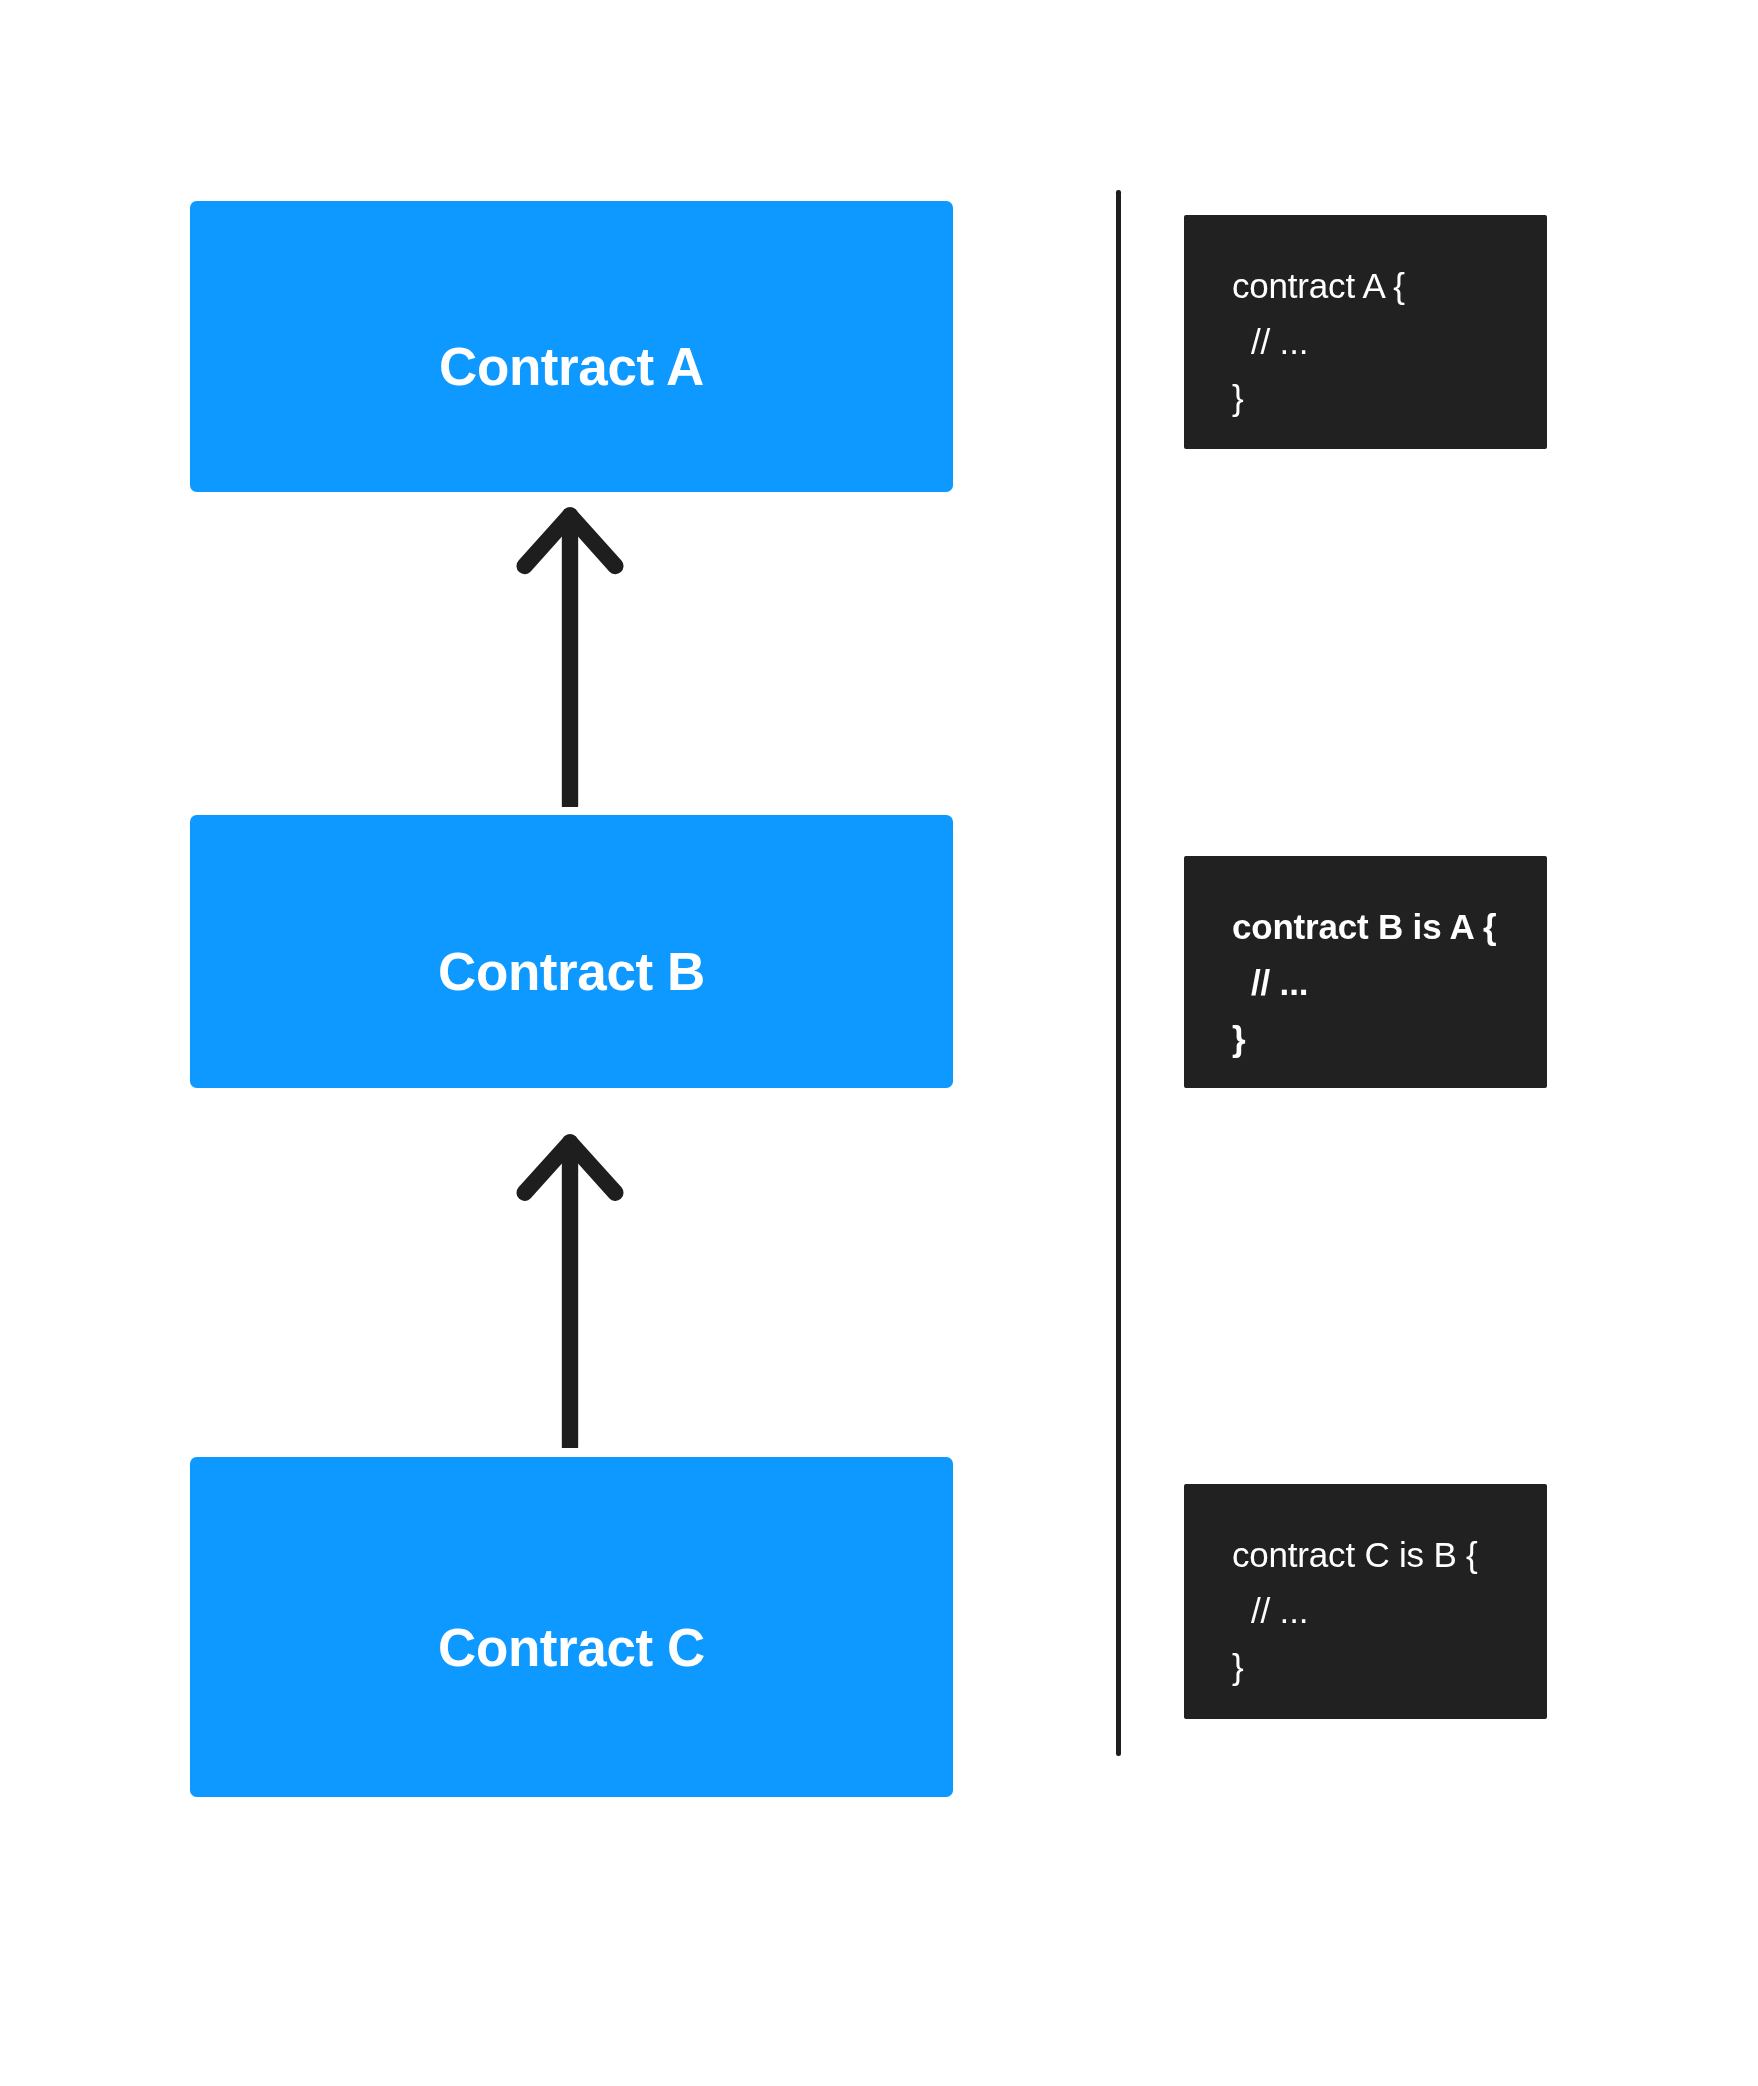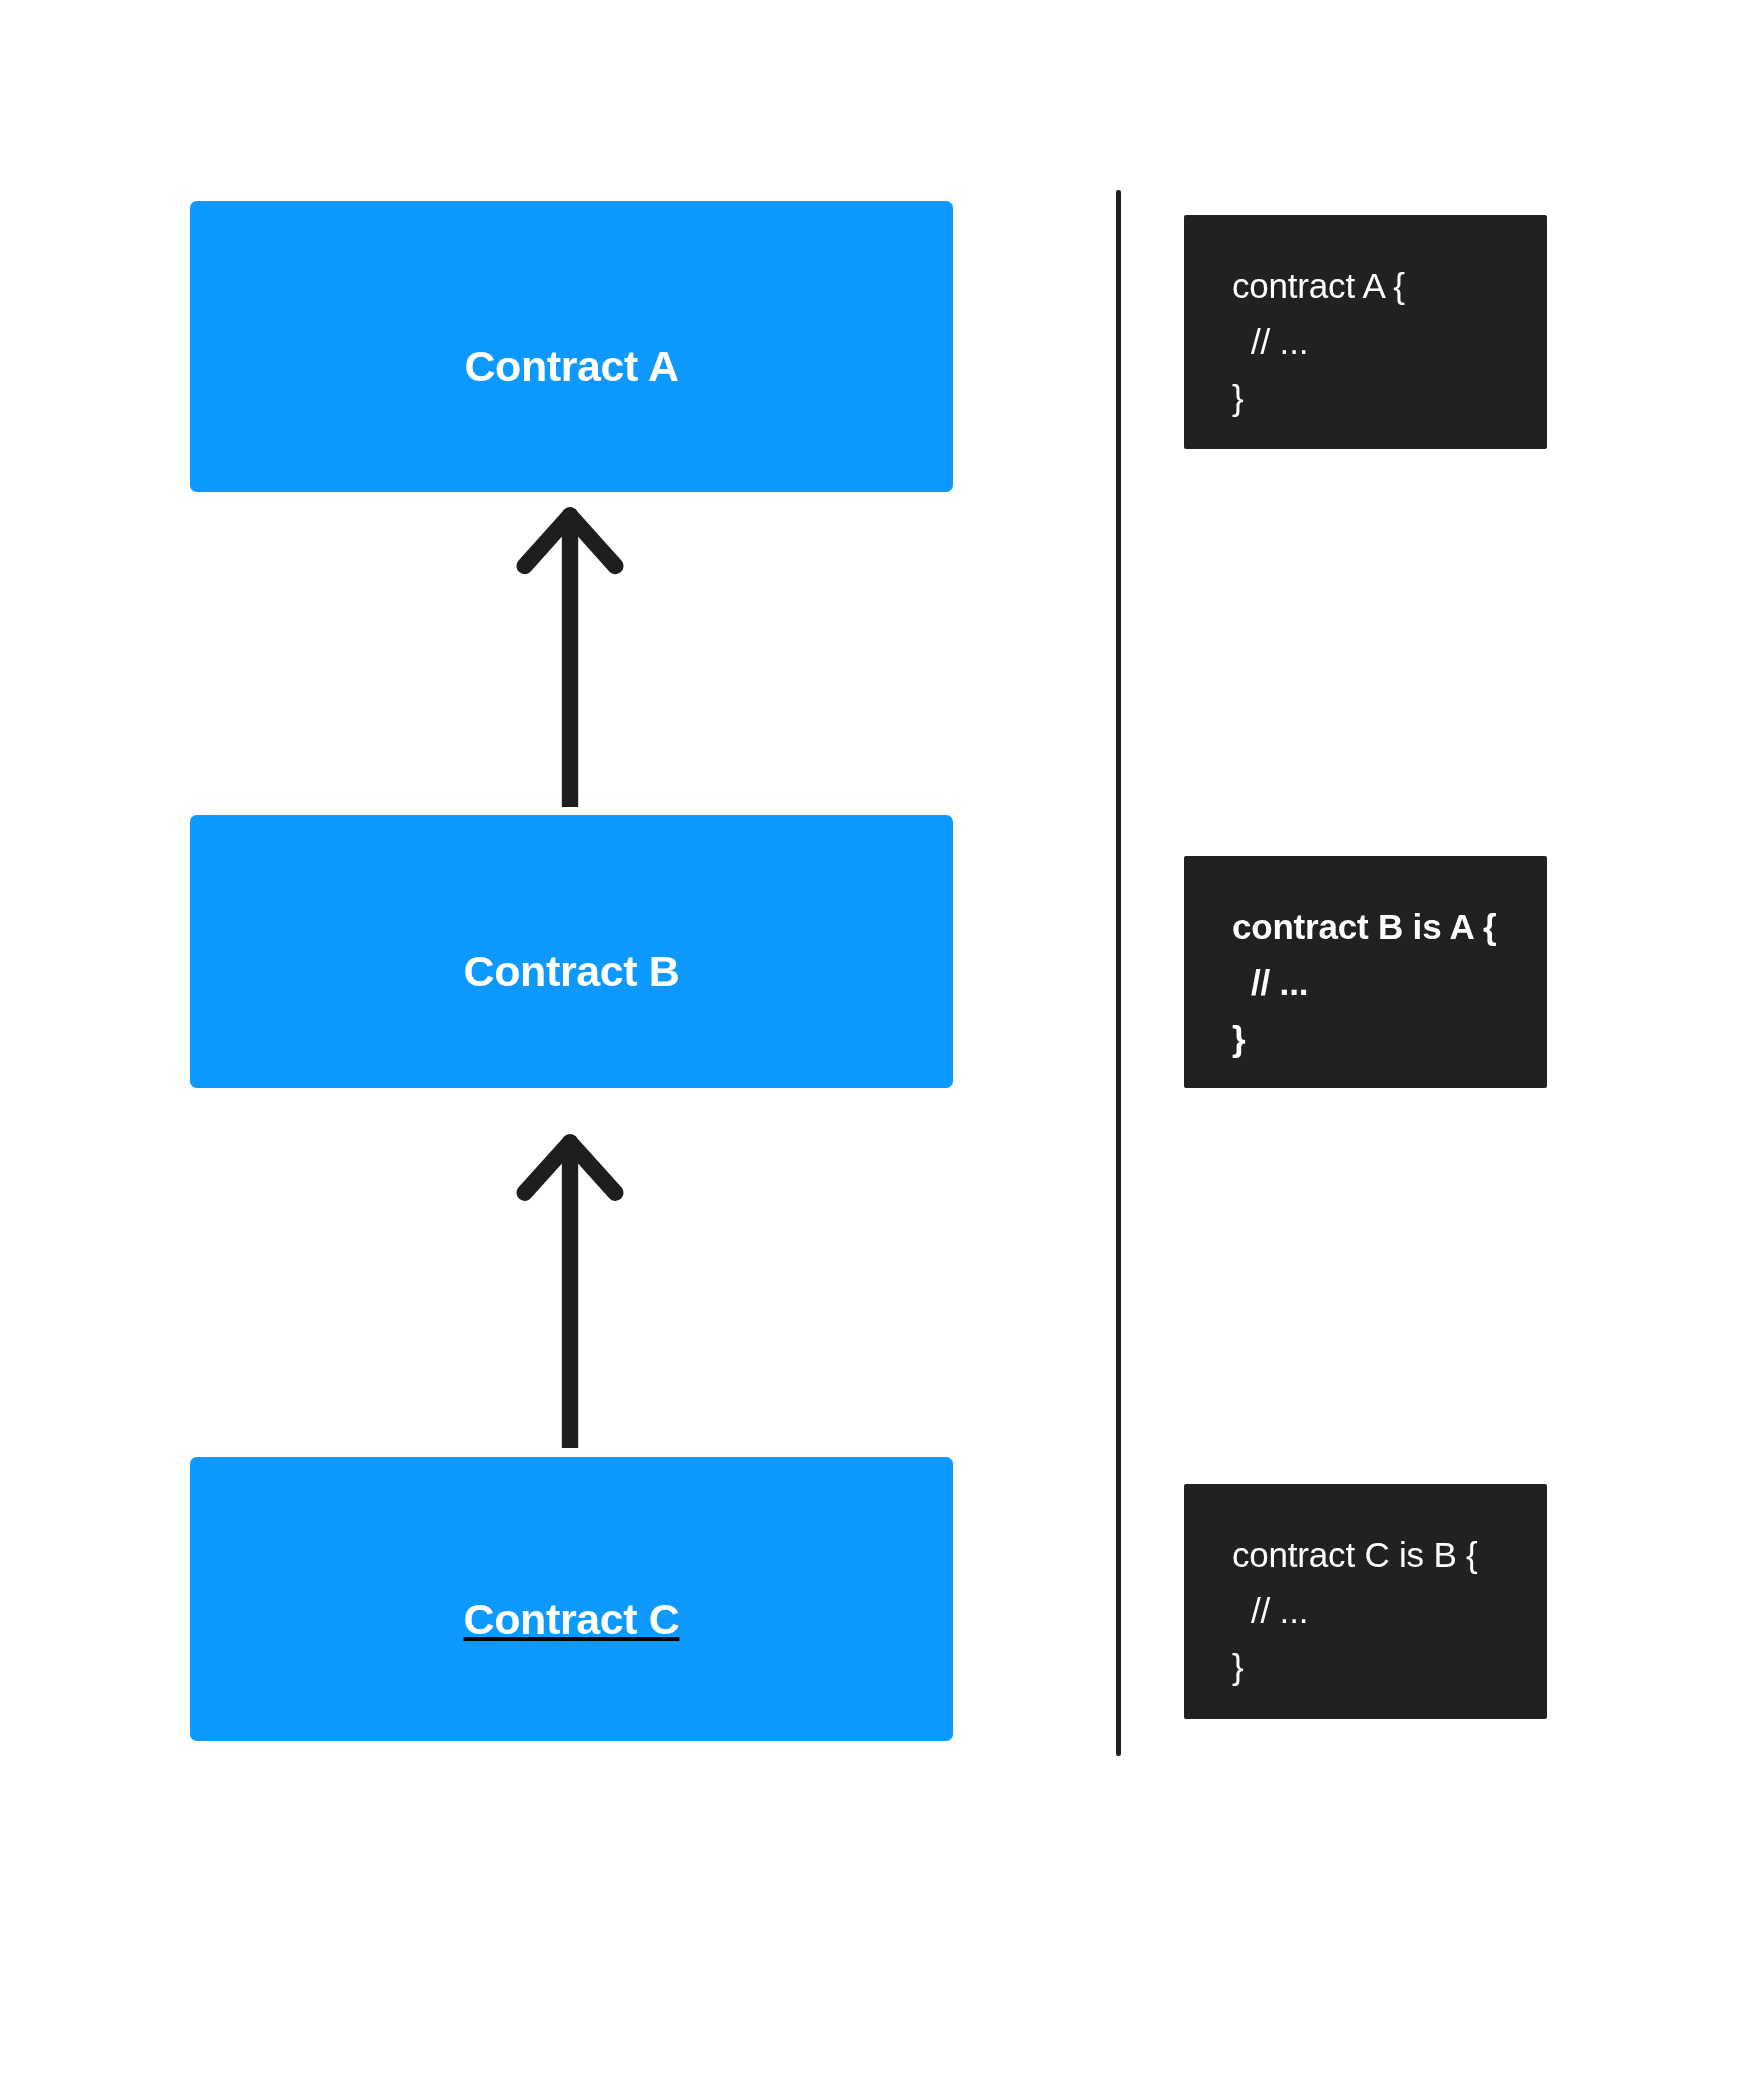--- a/index.html
+++ b/index.html
@@ -29,29 +29,29 @@
     border-radius: 6.7px;
     display: flex;
     align-items: center;
     justify-content: center;
     box-sizing: border-box;
   }
   .contract-label {
     color: #ffffff;
     font-family: "Liberation Sans", sans-serif;
     font-weight: bold;
-    font-size: 43px;
+    font-size: 53px;
     line-height: 1;
     letter-spacing: -0.4px;
     white-space: nowrap;
     margin-top: 40px;
   }
   #box-a { top: 201px;  height: 291px; }
   #box-b { top: 815px; height: 273px; }
-  #box-c { top: 1457px; height: 284px; text-decoration: underline; }
+  #box-c { top: 1457px; height: 340px; }
 
   
   .arrow {
     position: absolute;
     left: 483px;
     width: 174px;
   }
   #arrow-b-to-a { top: 502px;  height: 305px; }
   #arrow-c-to-b { top: 1129px; height: 319px; }
   .arrow svg { display: block; width: 100%; height: 100%; }

